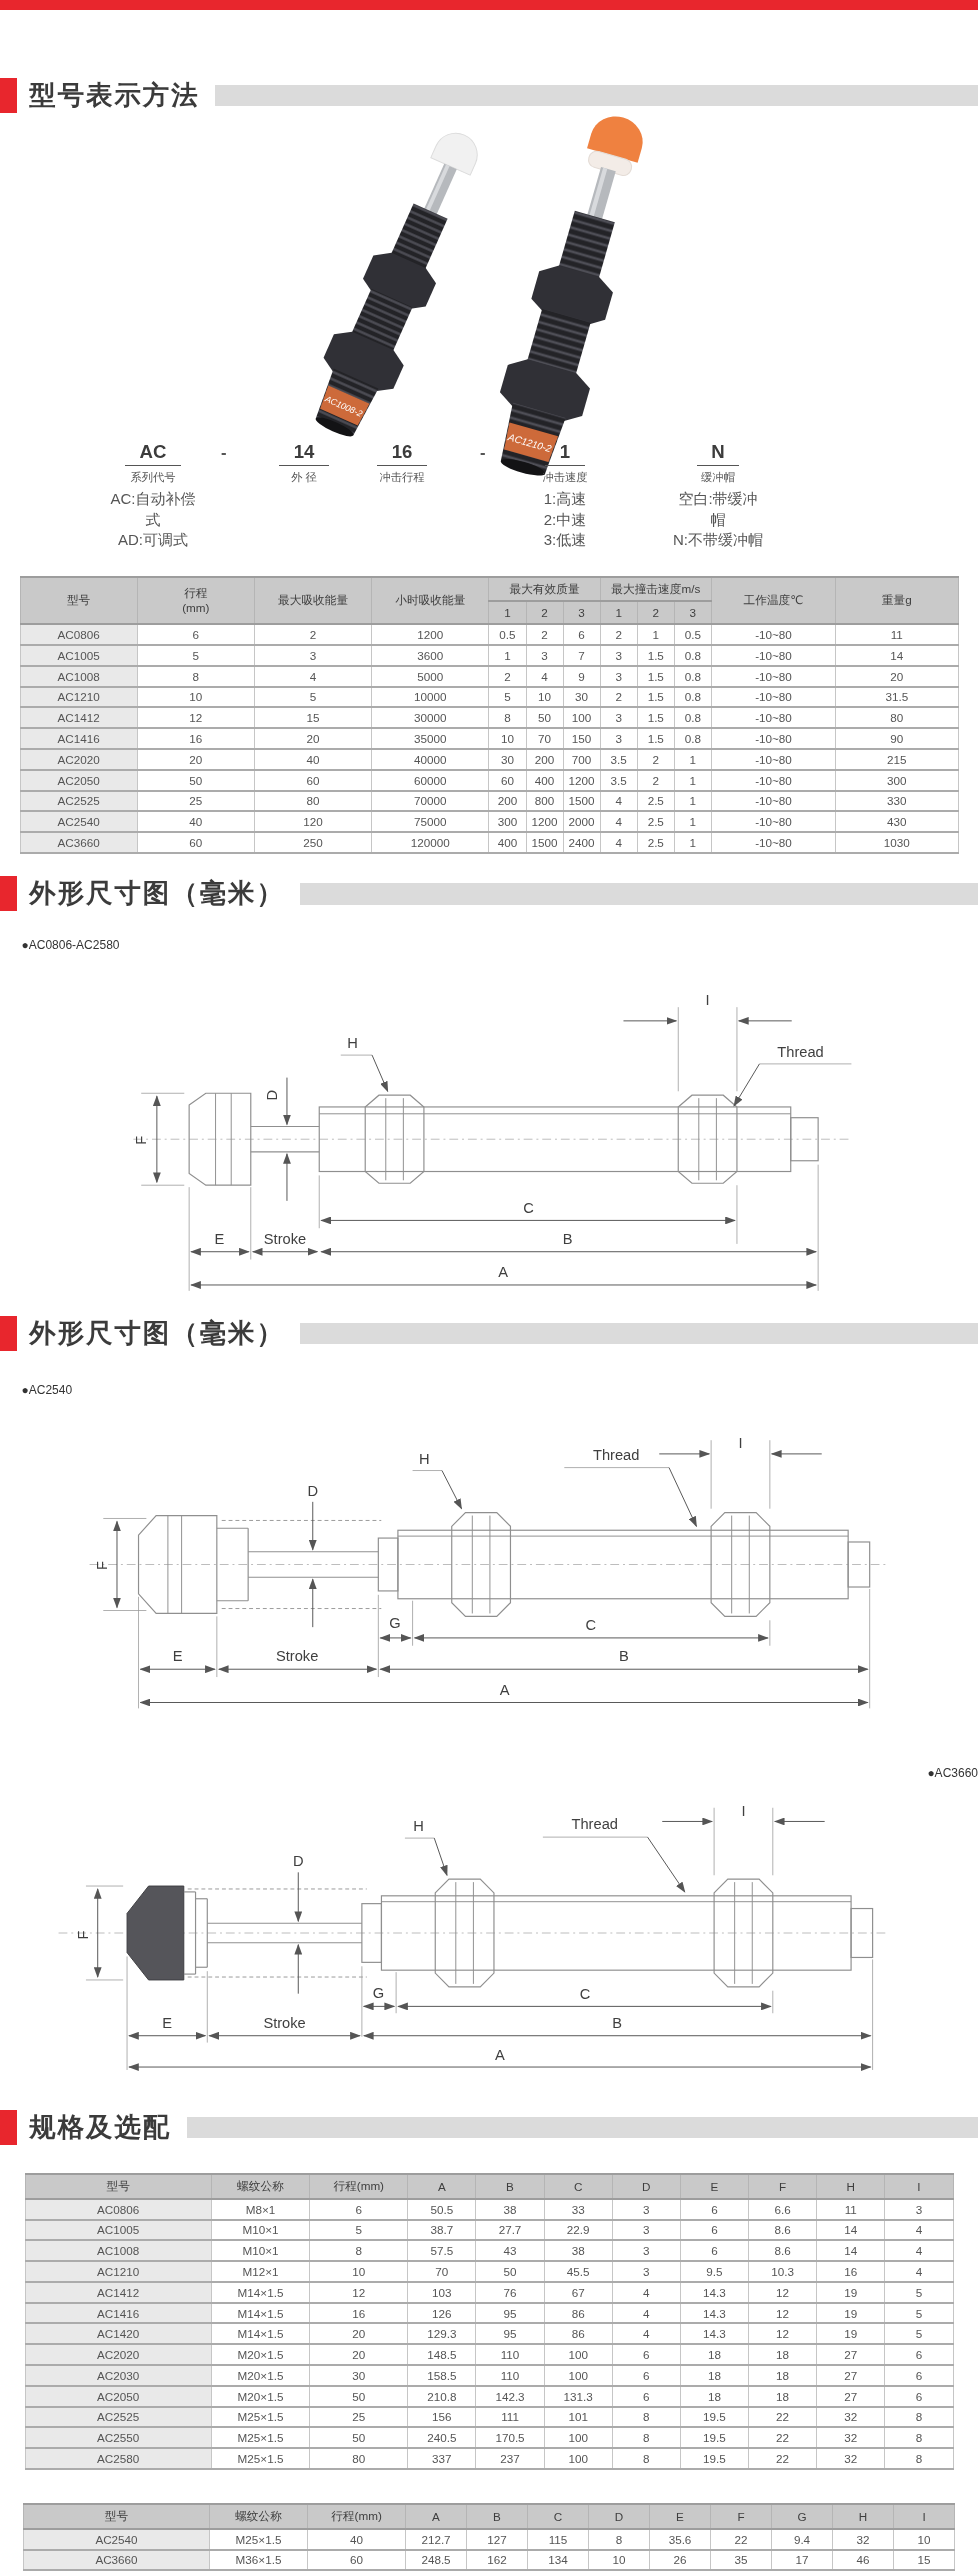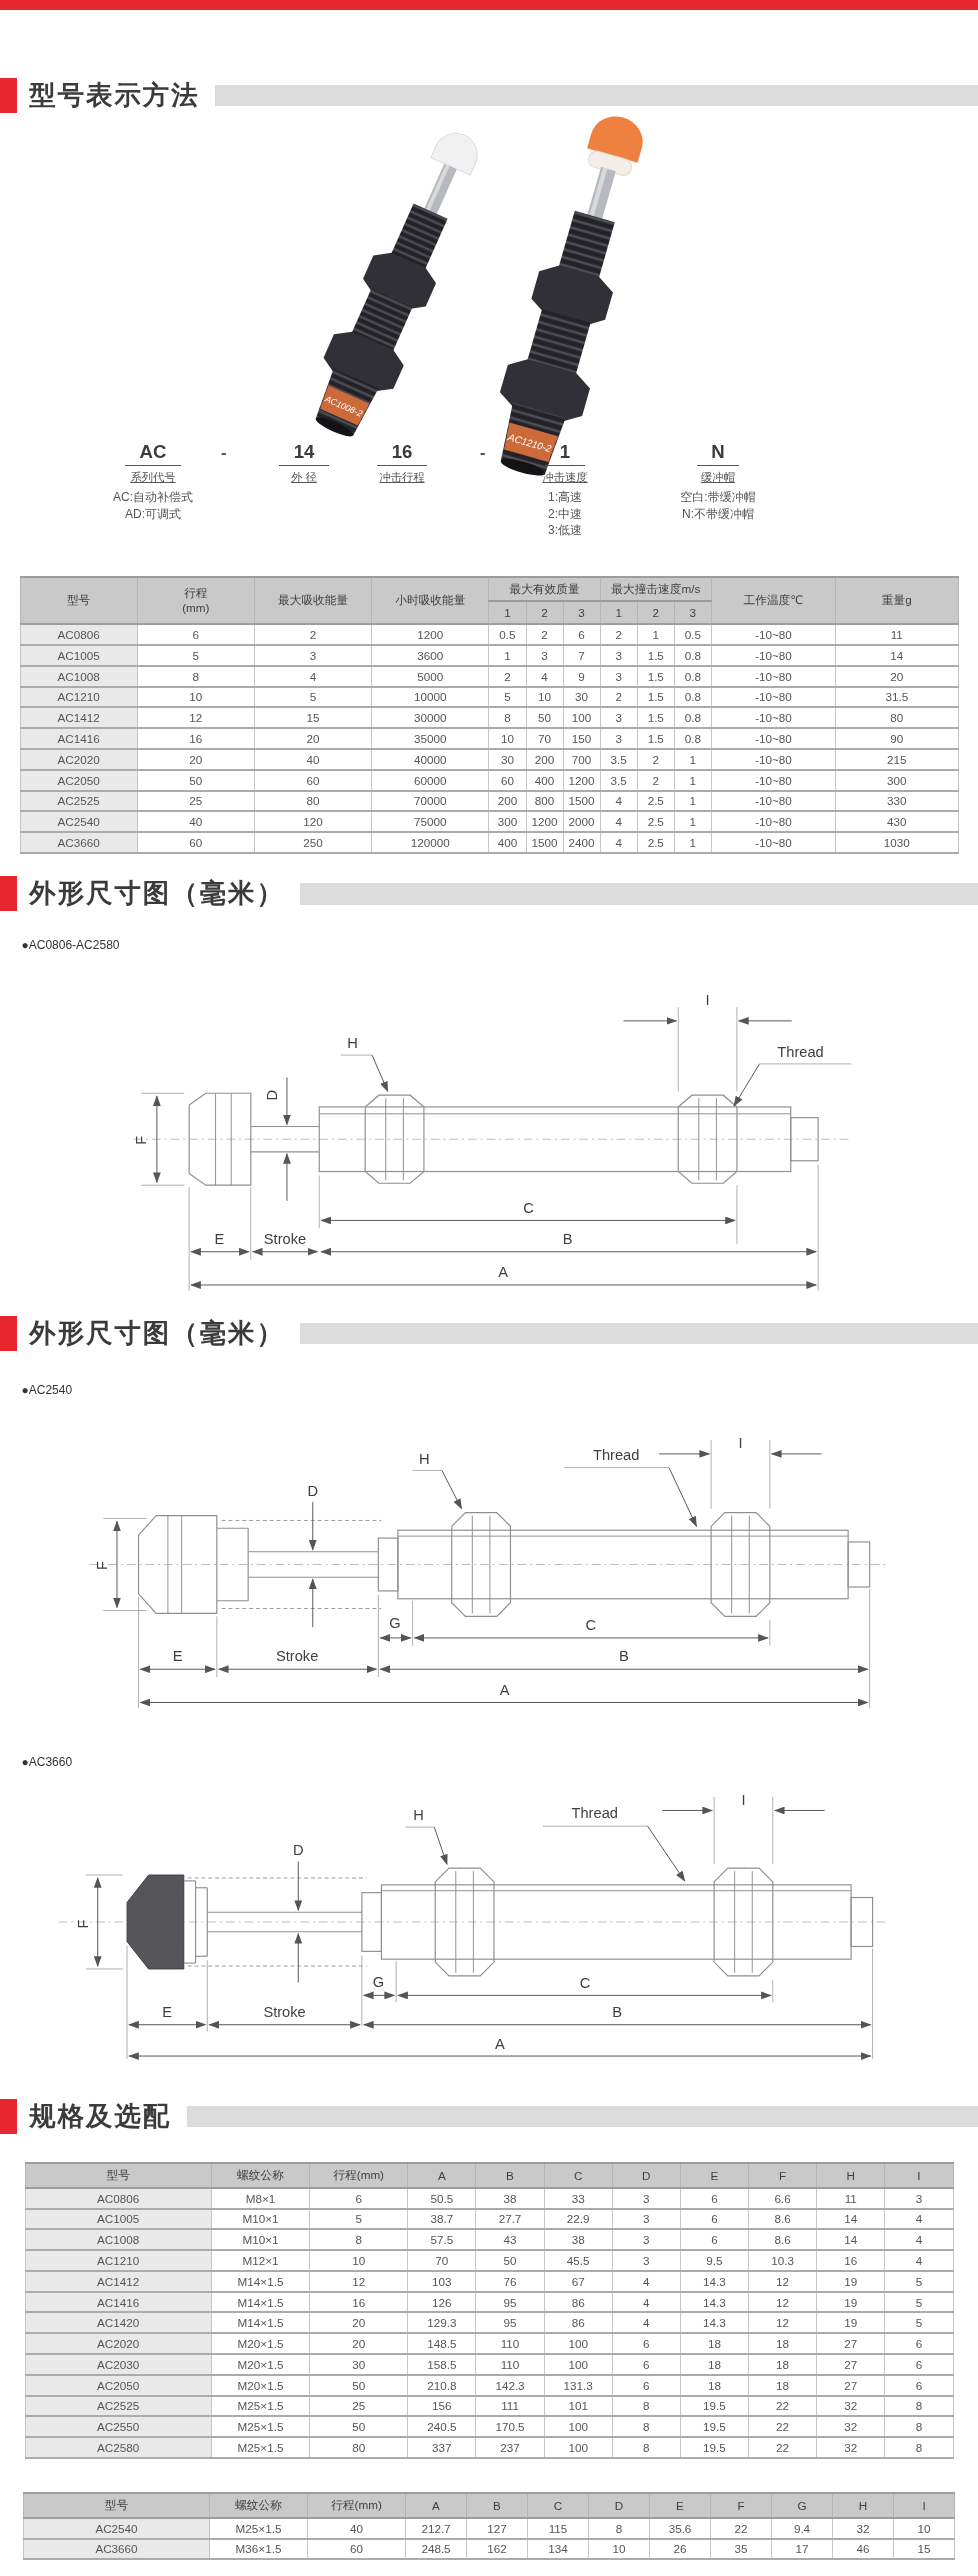--- a/index.html
+++ b/index.html
@@ -10,22 +10,22 @@
   .red-square{width:16.6px;height:35px;background:#e8262d;flex:0 0 16.6px;}
   .sec-title{font-size:26.4px;font-weight:bold;color:#3b3b3b;margin:0 15.7px 0 12.7px;letter-spacing:2px;white-space:nowrap;}
   .gray-bar{flex:1;height:21.5px;background:#dbdbdb;}
   
   .products{position:relative;height:323px;}
   
   .model-code{position:relative;height:104px;margin-top:3.9px;}
   .mc-part{position:absolute;top:0;text-align:center;}
   .mc-code{font-size:18.6px;font-weight:bold;color:#3c3c3c;border-bottom:1px solid #555;padding:0 14.7px 2px;display:inline-block;}
   .mc-dash{position:absolute;top:2px;font-size:16.6px;font-weight:bold;color:#555;}
-  .mc-label{font-size:11.3px;color:#555;margin-top:3.9px;text-decoration:underline;}
-  .mc-note{font-size:12px;color:#555;line-height:1.35;}
+  .mc-label{font-size:11.3px;color:#555;margin-top:3.9px;}
+  .mc-note{font-size:15px;color:#555;line-height:1.35;}
   .mc-notes{margin-top:4.9px;}
   
   table{border-collapse:collapse;font-size:11.7px;color:#555;text-align:center;table-layout:fixed;}
   th{background:#c9c9c9;font-weight:normal;color:#3f3f3f;border-left:1px solid #b5b5b5;border-right:1px solid #b5b5b5;border-top:2px solid #9d9d9d;border-bottom:2px solid #9d9d9d;padding:3.9px 2px;}
   td{background:#fff;border-left:1px solid #c6c6c6;border-right:1px solid #c6c6c6;border-top:2px solid #ababab;border-bottom:2px solid #ababab;padding:2.9px 2px;}
   td.model-col{background:#e9e9e9;}
   .prewrap{white-space:pre-line;}
   .spec-table{width:939px;margin:31px auto 0;}
   .opt-table{width:929px;margin:27px auto 0;}
   .opt-table2{width:929px;margin:33px auto 0;}
@@ -452,21 +452,21 @@
   <line class="dl" x1="72" y1="272" x2="148" y2="272" marker-start="url(#ah)" marker-end="url(#ah)"></line>
   <text class="dt" x="110" y="264">E</text>
   <line class="dl" x1="152" y1="272" x2="313" y2="272" marker-start="url(#ah)" marker-end="url(#ah)"></line>
   <text class="dt" x="232" y="264">Stroke</text>
   <line class="dl" x1="317" y1="272" x2="815" y2="272" marker-start="url(#ah)" marker-end="url(#ah)"></line>
   <text class="dt" x="566" y="264">B</text>
   <line class="dl" x1="72" y1="306" x2="815" y2="306" marker-start="url(#ah)" marker-end="url(#ah)"></line>
   <text class="dt" x="444" y="298">A</text>
 </svg>
 
-<div class="variant" style="margin-top:29px;">●AC3660</div>
+<div class="variant" style="margin-top:40px;text-align:right;">●AC3660</div>
 
 <svg class="drawing" width="861" height="294" viewBox="0 0 880 300" style="margin-left:39px;">
   <line class="cl" x1="20" y1="150" x2="868" y2="150"></line>
   <polygon points="90,130 112,102 148,102 148,198 112,198 90,170" fill="#55555a" stroke="#3e3e42"></polygon>
   <line class="ol" x1="148" y1="108" x2="160" y2="108"></line>
   <line class="ol" x1="148" y1="192" x2="160" y2="192"></line>
   <line class="ol" x1="160" y1="108" x2="160" y2="192"></line>
   <line class="ol" x1="160" y1="115" x2="172" y2="115"></line>
   <line class="ol" x1="160" y1="185" x2="172" y2="185"></line>
   <line class="ol" x1="172" y1="115" x2="172" y2="185"></line>

